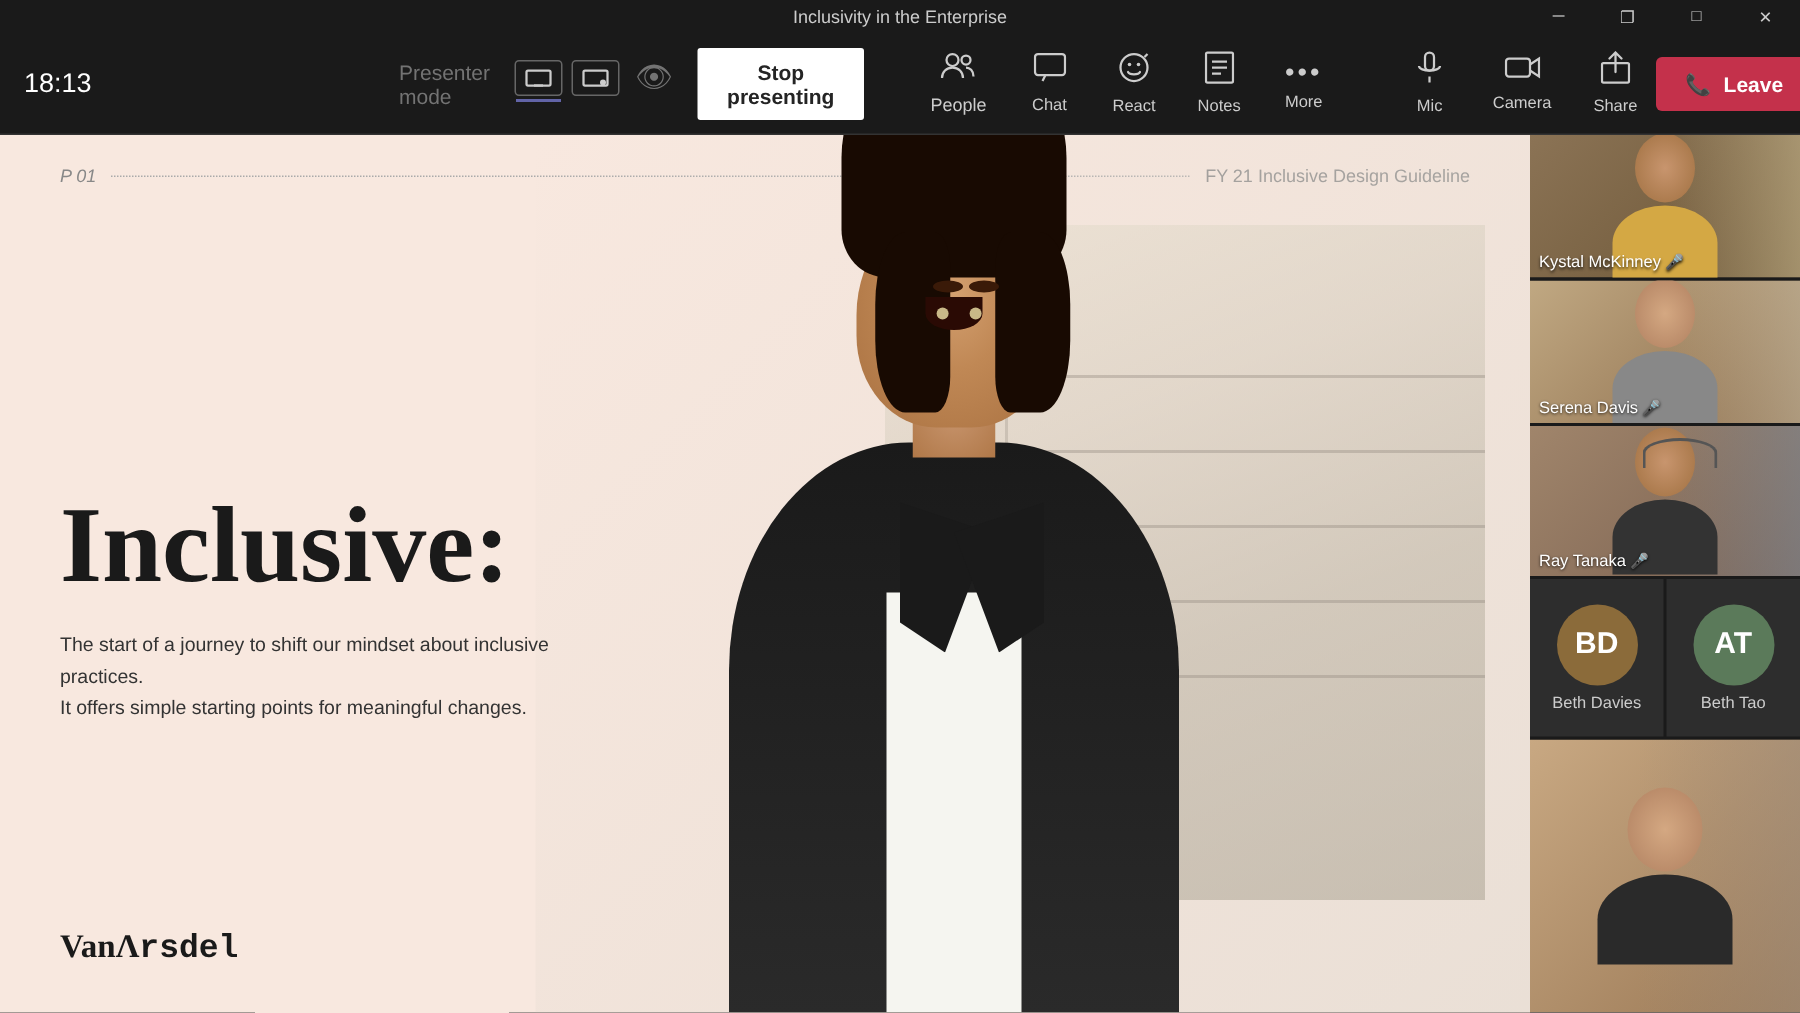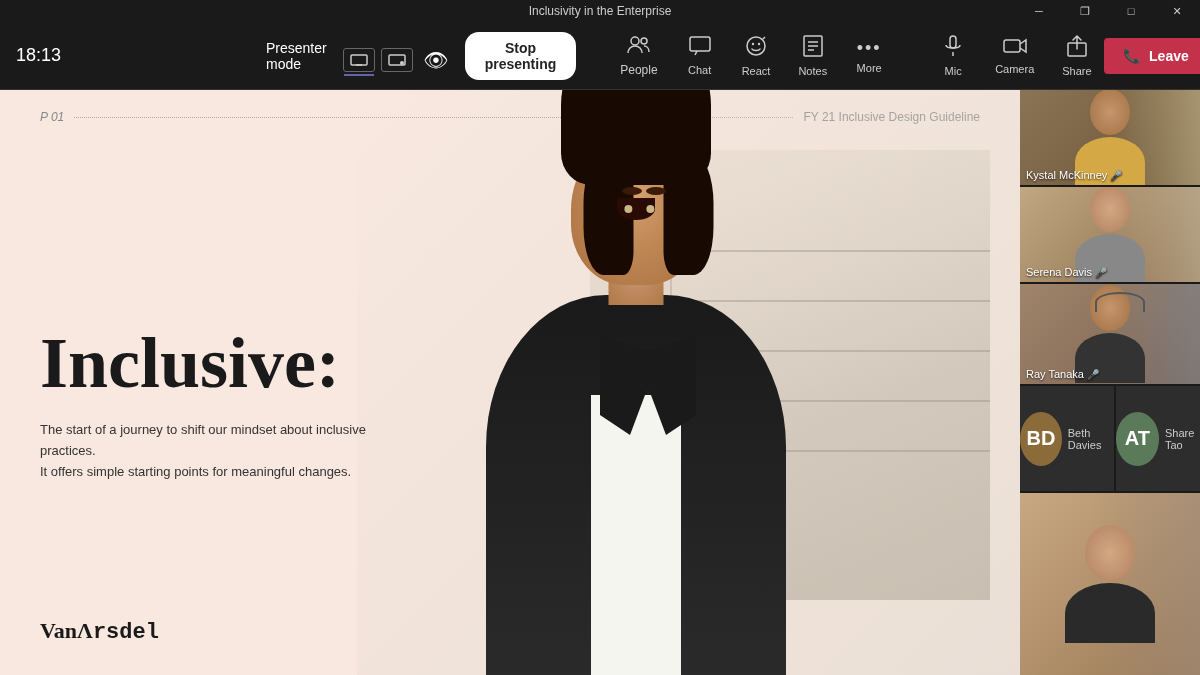--- a/index.html
+++ b/index.html
@@ -51,24 +51,24 @@
       border-bottom: 1px solid #333;
     }
     #toolbar .time {
       font-size: 18px;
       color: #fff;
       font-weight: 400;
       min-width: 50px;
     }
     #toolbar .presenter-mode {
       display: flex;
-      align-items: flex-end;
+      align-items: flex-start;
       gap: 10px;
       margin-left: 200px;
-      color: #ffffff;
+      color: #737373;
       font-size: 14px;
     }
     #toolbar .presenter-mode .mode-icons {
       display: flex;
       gap: 6px;
       align-items: center;
     }
     #toolbar .presenter-mode .mode-icon {
       width: 32px;
       height: 24px;
@@ -88,21 +88,21 @@
       left: 0;
       right: 0;
       height: 2px;
       background: #6264a7;
     }
     #toolbar .stop-btn {
       background: white;
       color: #242424;
       border: none;
       padding: 8px 20px;
-      border-radius: 14px;
+      border-radius: 2px;
       font-size: 14px;
       font-weight: 600;
       cursor: pointer;
       margin-left: 16px;
     }
     #toolbar .divider {
       width: 1px;
       height: 40px;
       background: #444;
       margin: 0 16px;
@@ -261,20 +261,21 @@
     .avatar-row {
       display: flex;
       gap: 2px;
       flex-shrink: 0;
     }
     .avatar-tile {
       flex: 1;
       height: 105px;
       background: #2d2d2d;
       display: flex;
+      flex-direction: column;
       align-items: center;
       justify-content: center;
       gap: 6px;
       position: relative;
     }
     .avatar-circle {
       width: 54px;
       height: 54px;
       border-radius: 50%;
       display: flex;
@@ -616,21 +617,21 @@
       <div class="avatar-tile">
         <div class="avatar-circle" style="background:#8B6B3A;">
           <span>BD</span>
         </div>
         <span class="avatar-name">Beth Davies</span>
       </div>
       <div class="avatar-tile">
         <div class="avatar-circle" style="background:#5B7A5A;">
           <span>AT</span>
         </div>
-        <span class="avatar-name">Share Tao</span>
+        <span class="avatar-name">Beth Tao</span>
       </div>
     </div>
 
 
     <div class="participant-tile-bottom">
       <div class="bg">
         <div style="position:absolute;top:0;right:0;width:60%;height:100%;
           background:linear-gradient(to right,transparent,#a09080);opacity:0.5;"></div>
         <div class="person-shape">
           <div class="person-head" style="background:radial-gradient(#d4a882,#b08060);width:50px;height:56px;"></div>

